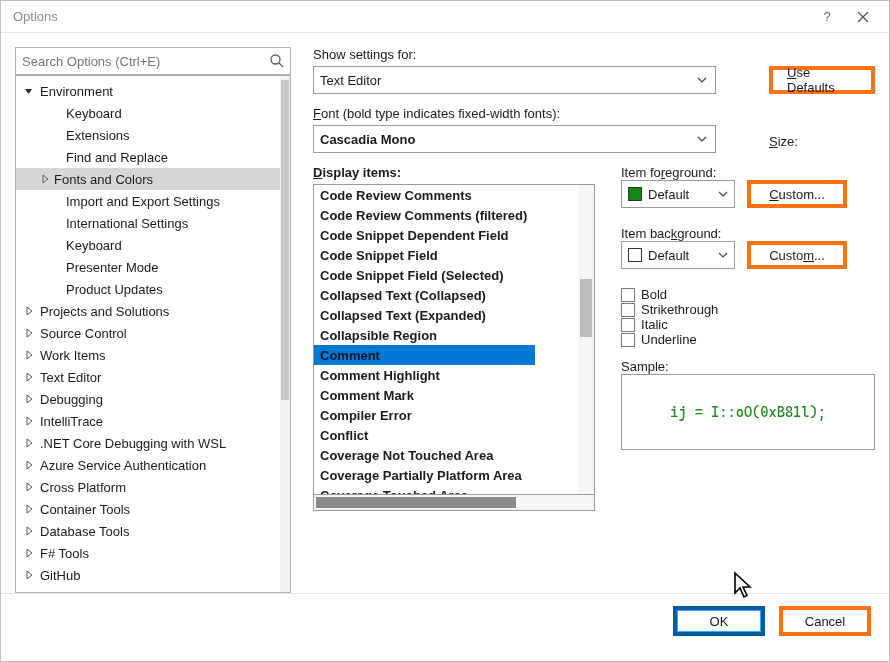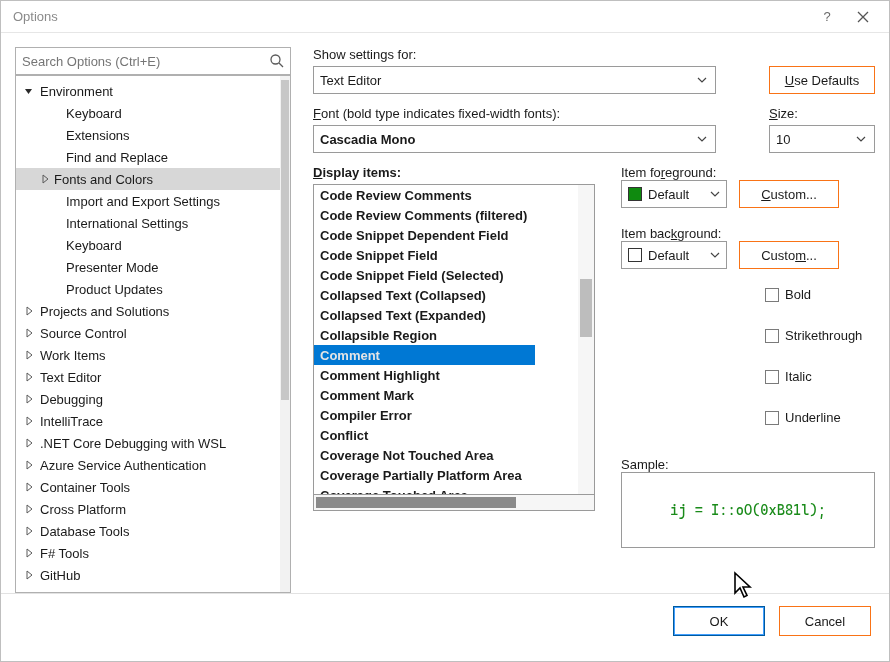--- a/index.html
+++ b/index.html
@@ -101,21 +101,21 @@
     background: #fff;
     position: relative;
   }
   .combo .chev {
     margin-left: auto;
     width: 14px; height: 14px;
     display:flex;align-items:center;justify-content:center;
   }
   .combo.bold .val { font-weight: 600; }
   .btn {
-    border: 1px solid #f97316;
+    border: 4px solid #f97316;
     background: #fff;
     height: 28px;
     padding: 0 14px;
     display: inline-flex; align-items: center; justify-content: center;
     font-size: 13px;
     cursor: default;
   }
   .btn .ul { text-decoration: underline; }
   
   .dispwrap {
@@ -132,37 +132,37 @@
     display:flex;
     gap:43px;
   }
   .displist-items { flex:1; overflow:hidden; }
   .displist .ditem {
     height: 20px;
     padding: 0 6px;
     display: flex; align-items: center;
     font-size: 13px;
   }
-  .displist .ditem.selected { background: #0078d4; color: #e5e5e5; }
+  .displist .ditem.selected { background: #0078d4; color: #0f172a; }
   .displist-scroll { width: 16px; background: #f6f6f6; position: relative; border-left:0; }
   .dthumb { position:absolute; left:2px; right:2px; top:94px; height:58px; background:#bdbdbd; }
   .hscroll { height:16px; background:#f6f6f6; border:1px solid #9a9a9a; border-top:0; position:relative; }
   .hthumb { position:absolute; top:2px; bottom:2px; left:2px; width:200px; background:#8a8a8a; }
   
   .propcol { flex:1; padding-left: 26px; }
   .propcol .lbl { margin-top: 0; }
   .swatchcombo {
-    border:1px solid #9a9a9a; height:28px; width:106px;
+    border:1px solid #9a9a9a; height:28px; width:114px;
     display:flex; align-items:center; padding:0 6px; background:#fff;
   }
   .swatchcombo .sw { width:14px; height:14px; border:1px solid #333; margin-right:6px; }
   .swatchcombo .chev { margin-left:auto; }
   .proprow { display:flex; align-items:center; margin-bottom: 18px; gap:12px; }
   .proprow .btn { width: 100px; }
-  .checks { display:flex; flex-wrap:wrap; gap:26px 36px; margin-bottom:32px;justify-content:flex-end; }
+  .checks { display:flex; flex-wrap:wrap; gap:0 36px; margin-bottom:12px; }
   .checkitem { display:flex; align-items:center; gap:6px; width: 110px; }
   .checkbox {
     width:14px; height:14px; border:1px solid #7a7a7a; background:#fff;
   }
   .sample {
     border:1px solid #9a9a9a; height: 76px;
     display:flex; align-items:center; justify-content:center;
     font-family: "Cascadia Mono", Consolas, monospace;
     font-size: 14px;
     color: #1a8b1a;
@@ -324,29 +324,29 @@
               </svg>
             </span>
             <span class="label">Azure Service Authentication</span>
           </div>
           <div class="tnode lvl1">
             <span class="exp">
               <svg width="10" height="10">
                 <path d="M3 1 L8 5 L3 9 Z" fill="none" stroke="#5a5a5a" stroke-width="1"></path>
               </svg>
             </span>
+            <span class="label">Cross Platform</span>
+          </div>
+          <div class="tnode lvl1">
+            <span class="exp">
+              <svg width="10" height="10">
+                <path d="M3 1 L8 5 L3 9 Z" fill="none" stroke="#5a5a5a" stroke-width="1"></path>
+              </svg>
+            </span>
             <span class="label">Container Tools</span>
-          </div>
-          <div class="tnode lvl1">
-            <span class="exp">
-              <svg width="10" height="10">
-                <path d="M3 1 L8 5 L3 9 Z" fill="none" stroke="#5a5a5a" stroke-width="1"></path>
-              </svg>
-            </span>
-            <span class="label">Cross Platform</span>
           </div>
           <div class="tnode lvl1">
             <span class="exp">
               <svg width="10" height="10">
                 <path d="M3 1 L8 5 L3 9 Z" fill="none" stroke="#5a5a5a" stroke-width="1"></path>
               </svg>
             </span>
             <span class="label">Database Tools</span>
           </div>
           <div class="tnode lvl1">
@@ -398,28 +398,20 @@
           <span class="val">Cascadia Mono</span>
           <span class="chev">
               <svg class="chevsvg" width="10" height="6">
                 <path d="M1 1 L5 5 L9 1"></path>
               </svg>
             </span>
         </div>
       </div>
       <div class="fieldcol" style="width:106px;">
         <span class="lbl"><span class="ul">S</span>ize:</span>
-        <div class="combo">
-          <span class="val">10</span>
-          <span class="chev">
-              <svg class="chevsvg" width="10" height="6">
-                <path d="M1 1 L5 5 L9 1"></path>
-              </svg>
-            </span>
-        </div>
       </div>
     </div>
 
     <div class="dispwrap">
       <div class="displist-col">
         <span class="lbl"><span class="ul">D</span>isplay items:</span>
         <div class="displist">
           <div class="displist-items" id="dlist">
               <div class="ditem">Code Review Comments</div>
               <div class="ditem">Code Review Comments (filtered)</div>

